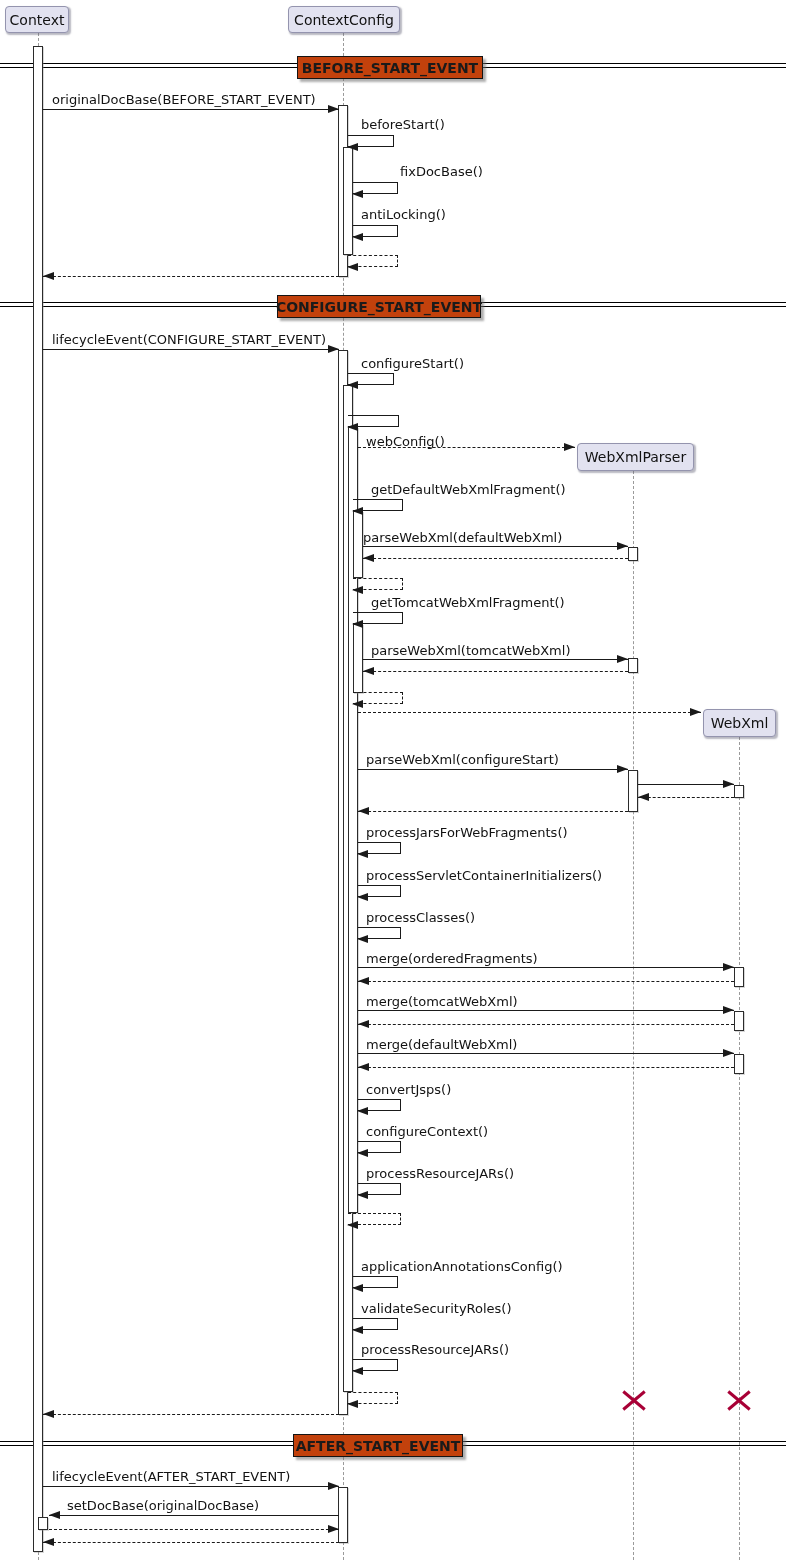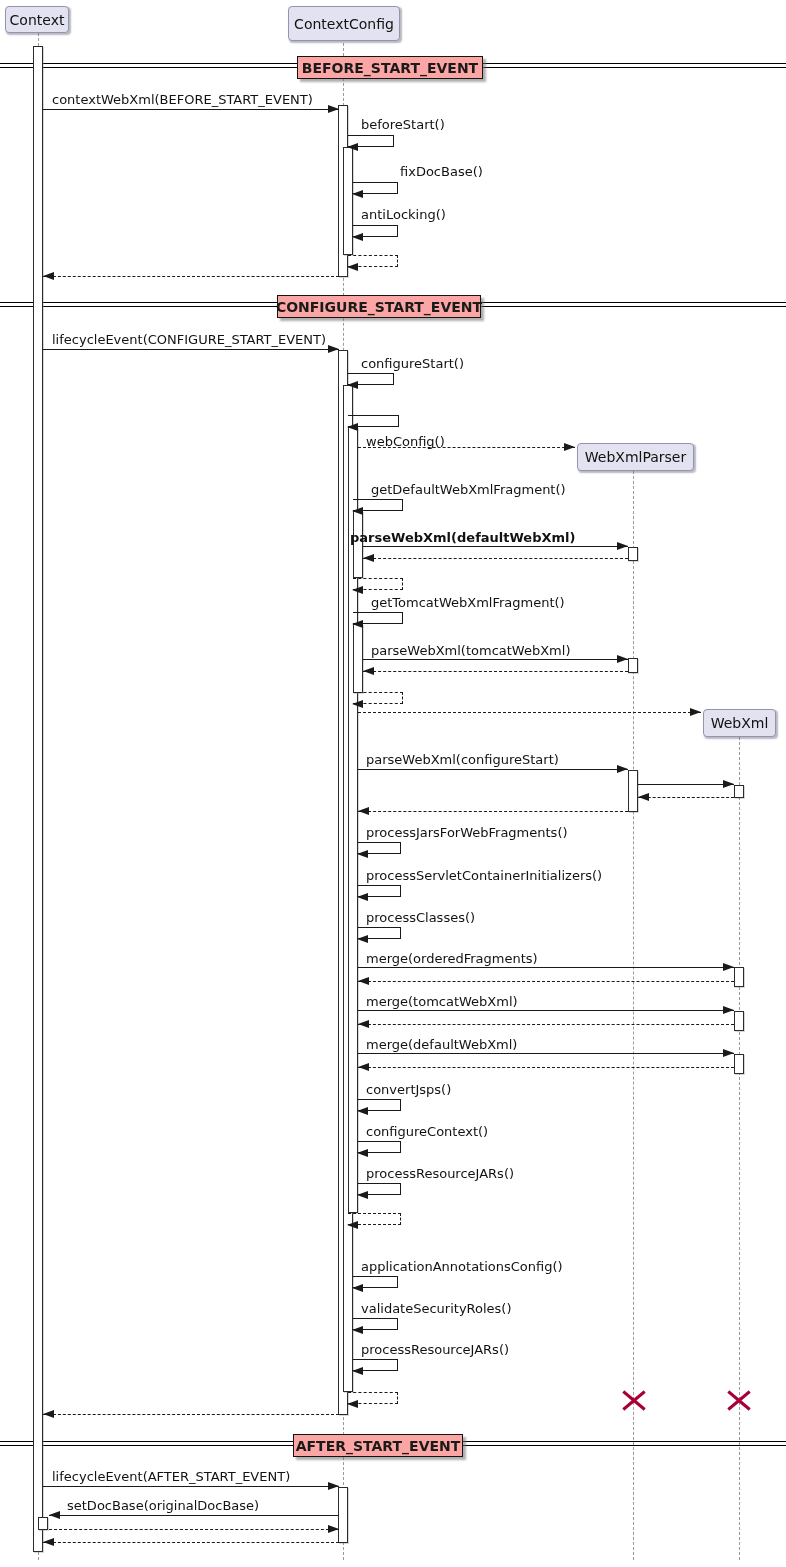--- a/index.html
+++ b/index.html
@@ -6,21 +6,21 @@
   #diagram{position:relative;width:786px;height:1567px;background:#fff;
     font-family:"DejaVu Sans", sans-serif;color:#1a1a1a;overflow:hidden;}
   .lifeline{position:absolute;width:0;border-left:1px dashed #9a9a9a;z-index:0;}
   .sep{position:absolute;left:0;width:786px;height:3px;
     border-top:1.4px solid #000;border-bottom:1.4px solid #000;z-index:1;}
   .bar{position:absolute;width:10px;background:#fff;border:1px solid #2b2b2b;
     box-sizing:border-box;z-index:2;box-shadow:1px 1px 0 rgba(140,140,140,.35);}
   .pbox{position:absolute;background:#E2E2F0;border:1px solid #9494AE;border-radius:4px;
     display:flex;align-items:center;justify-content:center;font-size:14px;color:#111;
     box-shadow:1.5px 1.5px 1.5px rgba(100,100,120,.45);z-index:3;box-sizing:border-box;}
-  .divbox{position:absolute;background:#fca5a5;border:1.8px solid #141414;
+  .divbox{position:absolute;background:#c2410c;border:1.8px solid #141414;
     display:flex;align-items:center;justify-content:center;font-weight:bold;font-size:14px;
     box-shadow:2.5px 2.5px 2px rgba(110,110,110,.55);z-index:3;box-sizing:border-box;}
   .arr{position:absolute;height:0;border-top:1.3px solid #1a1a1a;z-index:4;}
   .arr.dashed{border-top-style:dashed;}
   .arr.hr::after{content:"";position:absolute;right:0;top:-4.8px;width:0;height:0;
     border-top:4.2px solid transparent;border-bottom:4.2px solid transparent;
     border-left:11px solid #1a1a1a;}
   .arr.hl::before{content:"";position:absolute;left:0;top:-4.8px;width:0;height:0;
     border-top:4.2px solid transparent;border-bottom:4.2px solid transparent;
     border-right:11px solid #1a1a1a;}
@@ -62,29 +62,29 @@
   <div class="bar" style="left:338px;top:1487px;height:56px;"></div>
   <div class="bar" style="left:628px;top:547px;height:14px;"></div>
   <div class="bar" style="left:628px;top:658px;height:15px;"></div>
   <div class="bar" style="left:628px;top:770px;height:42px;"></div>
   <div class="bar" style="left:734px;top:785px;height:13px;"></div>
   <div class="bar" style="left:734px;top:967px;height:20px;"></div>
   <div class="bar" style="left:734px;top:1011px;height:20px;"></div>
   <div class="bar" style="left:734px;top:1054px;height:20px;"></div>
 
   <div class="pbox" style="left:5px;top:6px;width:64px;height:27px;">Context</div>
-  <div class="pbox" style="left:288px;top:6px;width:112px;height:35px;">ContextConfig</div>
+  <div class="pbox" style="left:288px;top:6px;width:112px;height:27px;">ContextConfig</div>
   <div class="pbox" style="left:577px;top:443px;width:117px;height:28px;">WebXmlParser</div>
   <div class="pbox" style="left:703px;top:709px;width:73px;height:28px;">WebXml</div>
 
   <div class="divbox" style="left:297px;top:56px;width:186px;height:23px;">BEFORE_START_EVENT</div>
   <div class="divbox" style="left:277px;top:295px;width:204px;height:23px;">CONFIGURE_START_EVENT</div>
   <div class="divbox" style="left:293px;top:1434px;width:170px;height:23px;">AFTER_START_EVENT</div>
 
-  <div class="mlabel" style="left:52px;top:92px;">contextWebXml(BEFORE_START_EVENT)</div>
+  <div class="mlabel" style="left:52px;top:92px;">originalDocBase(BEFORE_START_EVENT)</div>
   <div class="arr hr" style="left:43px;top:109px;width:296px;"></div>
 
   <div class="mlabel" style="left:361px;top:117px;">beforeStart()</div>
   <div class="loop" style="left:348px;top:135px;width:46px;height:12px;"></div>
 
   <div class="mlabel" style="left:361px;top:164px;margin-left:39px;">fixDocBase()</div>
   <div class="loop" style="left:353px;top:182px;width:45px;height:12px;"></div>
 
   <div class="mlabel" style="left:361px;top:207px;">antiLocking()</div>
   <div class="loop" style="left:353px;top:225px;width:45px;height:12px;"></div>
@@ -99,21 +99,21 @@
   <div class="loop" style="left:348px;top:373px;width:46px;height:12px;"></div>
 
   <div class="mlabel" style="left:366px;top:398px;margin-top:36px;">webConfig()</div>
   <div class="loop" style="left:348px;top:415px;width:51px;height:12px;"></div>
 
   <div class="arr dashed hr" style="left:358px;top:447px;width:217px;"></div>
 
   <div class="mlabel" style="left:371px;top:482px;">getDefaultWebXmlFragment()</div>
   <div class="loop" style="left:353px;top:499px;width:50px;height:12px;"></div>
 
-  <div class="mlabel" style="left:350px;top:530px;font-weight:bold;">parseWebXml(defaultWebXml)</div>
+  <div class="mlabel" style="left:363px;top:530px;">parseWebXml(defaultWebXml)</div>
   <div class="arr hr" style="left:363px;top:546px;width:265px;"></div>
   <div class="arr dashed hl" style="left:363px;top:558px;width:265px;"></div>
   <div class="loop dashed" style="left:353px;top:578px;width:50px;height:12px;"></div>
 
   <div class="mlabel" style="left:371px;top:595px;">getTomcatWebXmlFragment()</div>
   <div class="loop" style="left:353px;top:612px;width:50px;height:12px;"></div>
 
   <div class="mlabel" style="left:371px;top:643px;">parseWebXml(tomcatWebXml)</div>
   <div class="arr hr" style="left:363px;top:659px;width:265px;"></div>
   <div class="arr dashed hl" style="left:363px;top:671px;width:265px;"></div>

